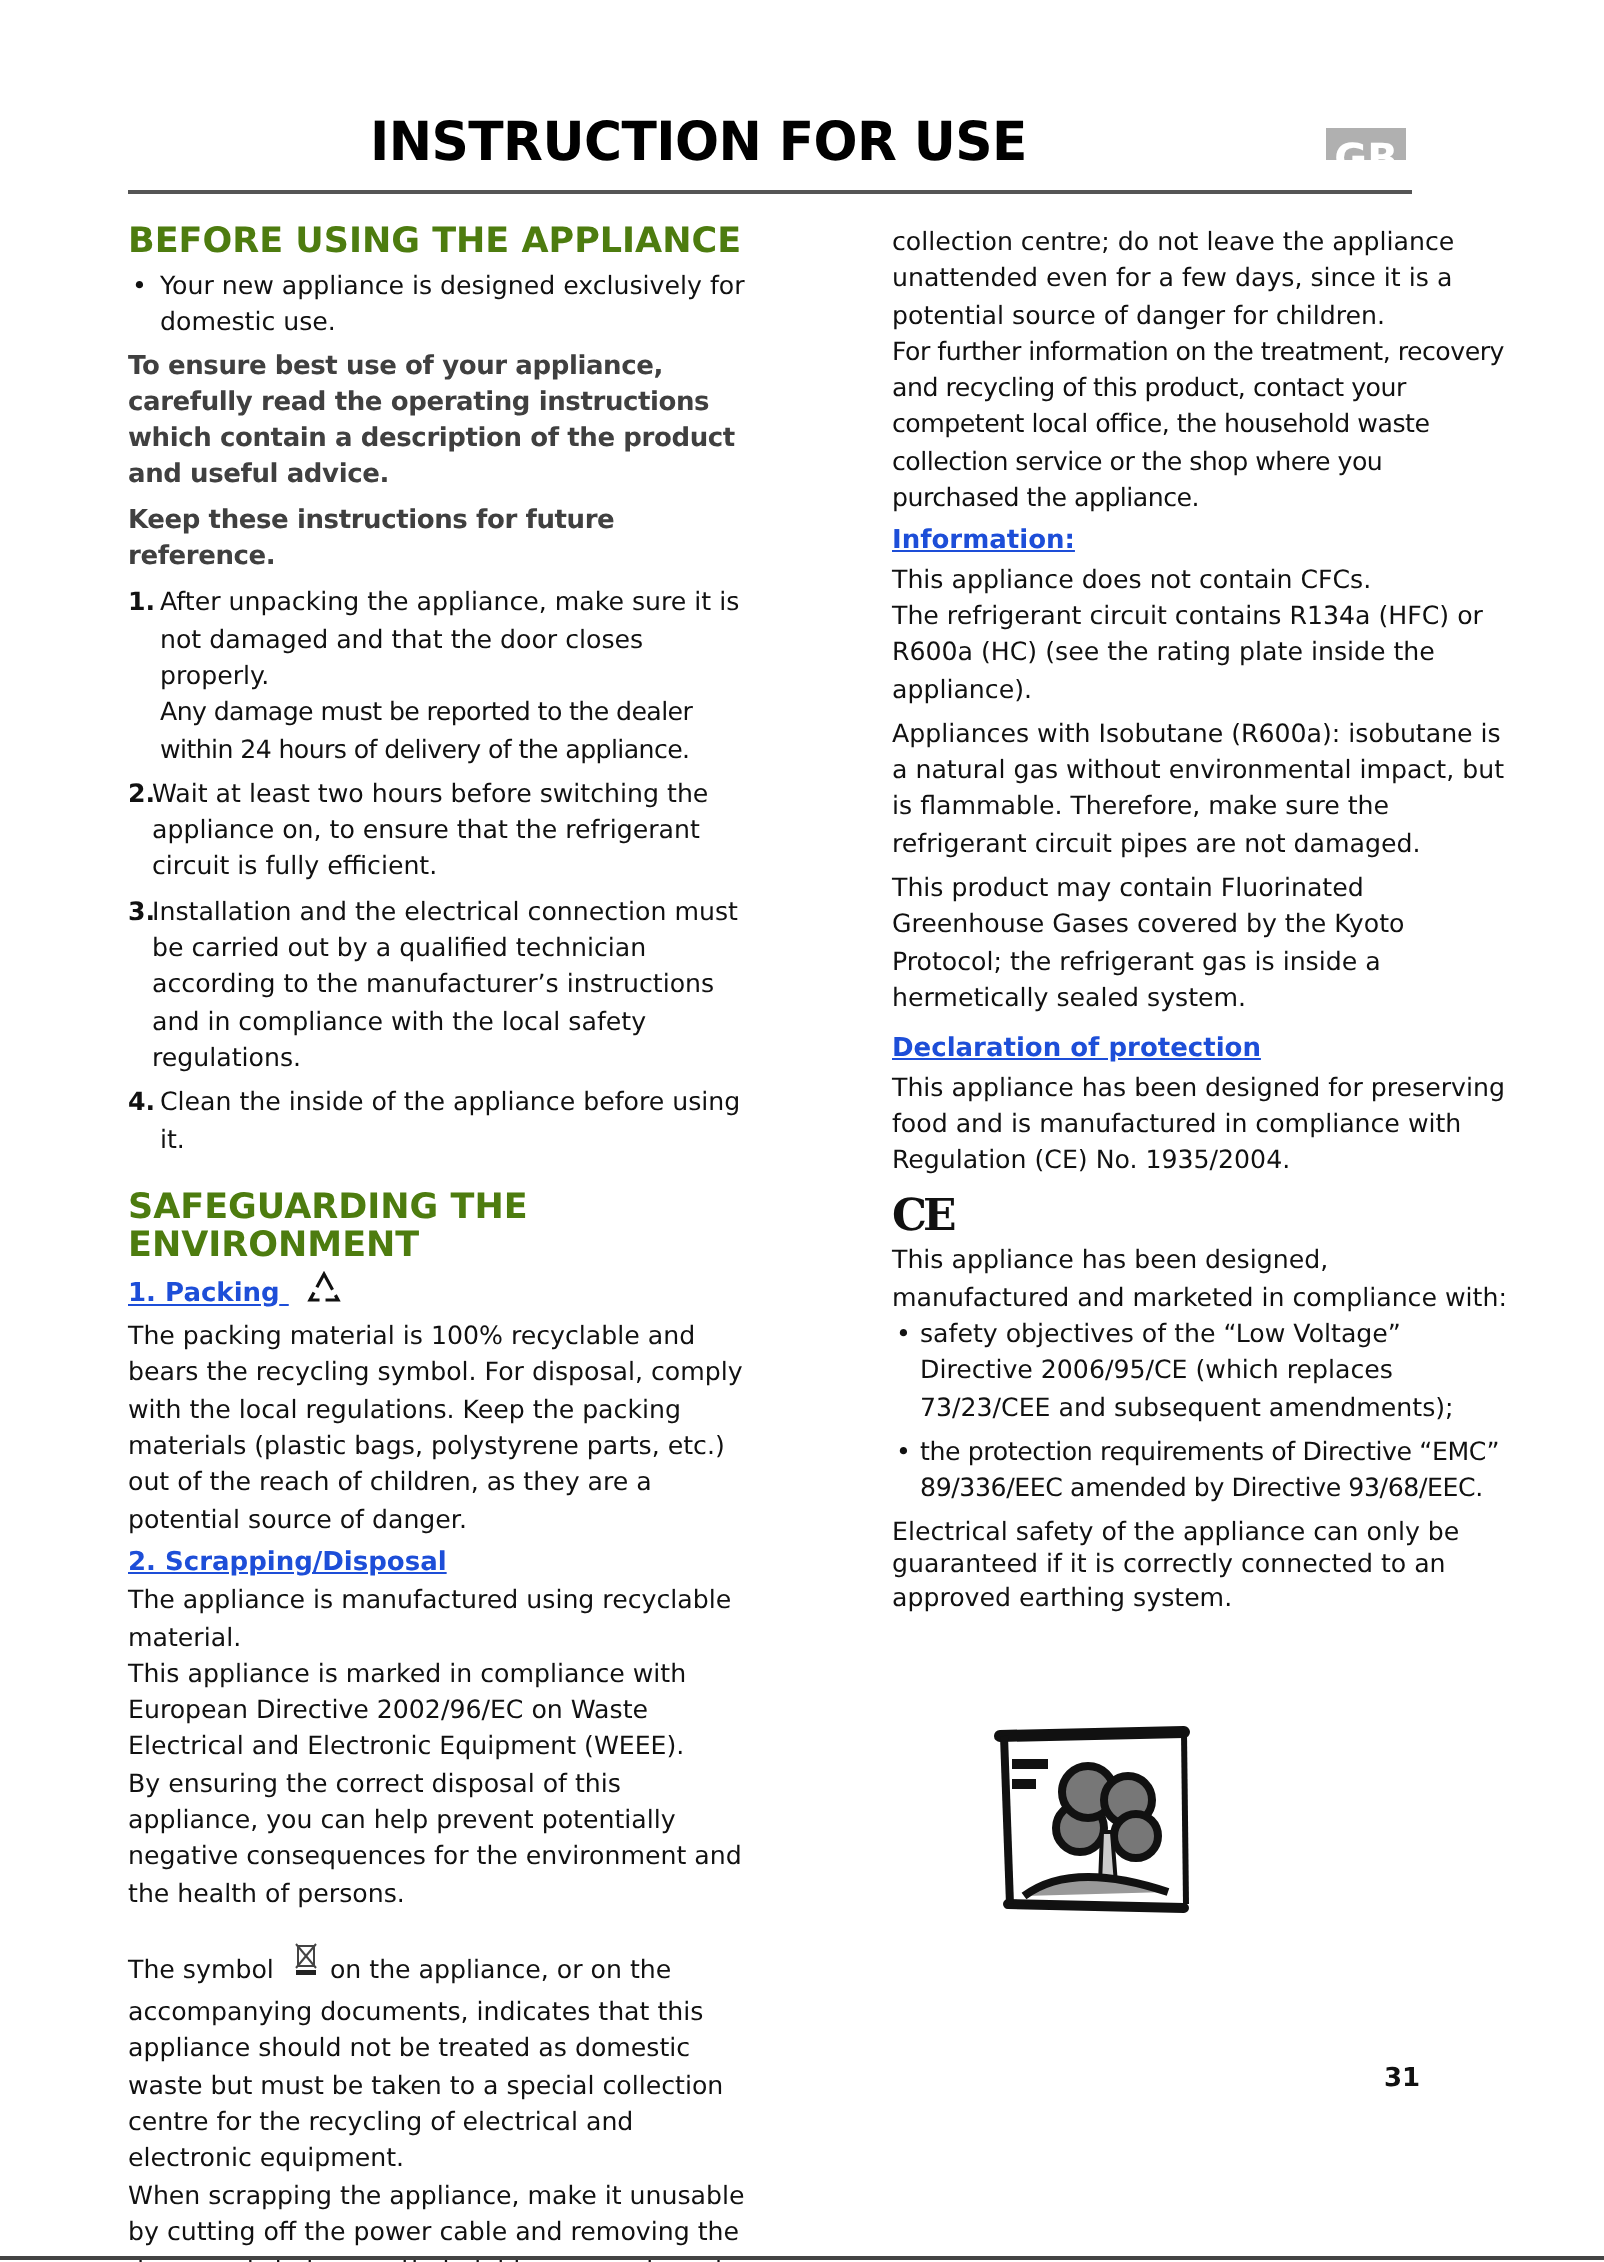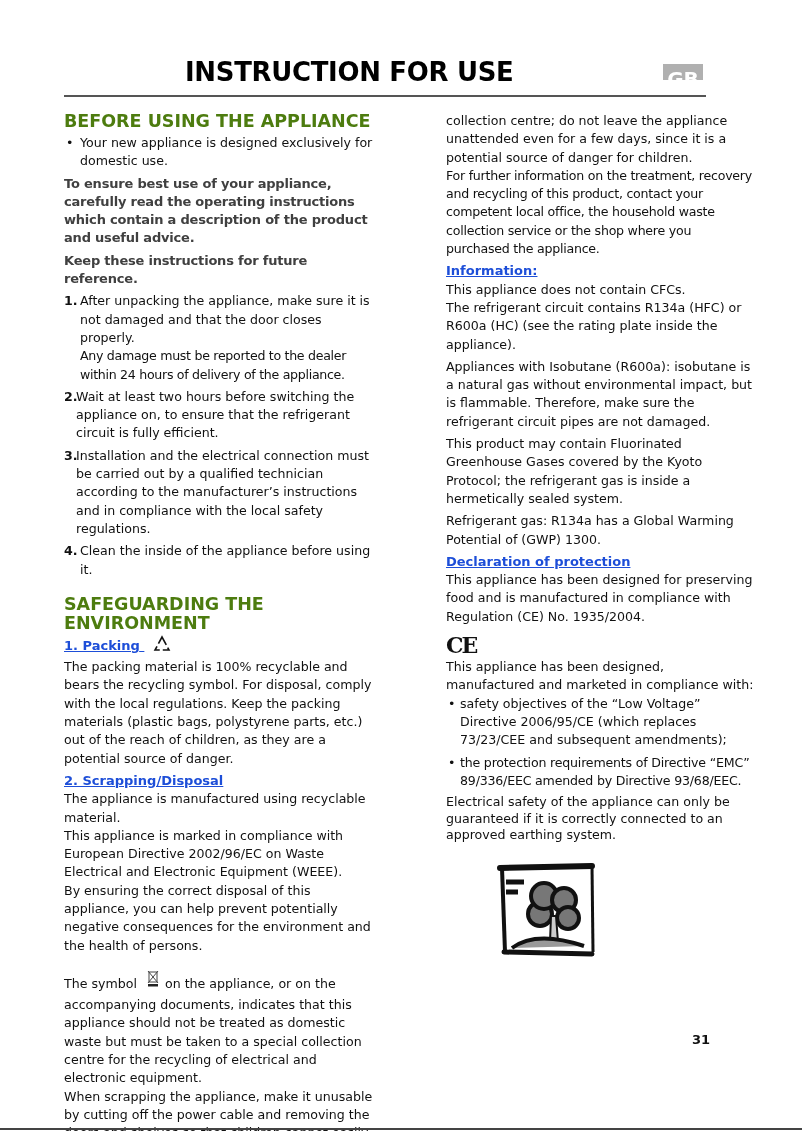--- a/index.html
+++ b/index.html
@@ -132,21 +132,20 @@
   <p style="letter-spacing:-0.25px">For further information on the treatment, recovery and recycling of this product, contact your competent local office, the household waste collection service or the shop where you purchased the appliance.</p>
   <div class="gap"></div>
   <div class="h2">Information:</div>
   <p>This appliance does not contain CFCs.</p>
   <p>The refrigerant circuit contains R134a (HFC) or R600a (HC) (see the rating plate inside the appliance).</p>
   <div class="gap"></div>
   <p>Appliances with Isobutane (R600a): isobutane is a natural gas without environmental impact, but is flammable. Therefore, make sure the refrigerant circuit pipes are not damaged.</p>
   <div class="gap"></div>
   <p>This product may contain Fluorinated Greenhouse Gases covered by the Kyoto Protocol; the refrigerant gas is inside a hermetically sealed system.</p>
   <div class="gap"></div>
-  <p>Refrigerant gas: R134a has a Global Warming Potential of (GWP) 1300.</p>
   <div class="gap"></div>
   <div class="h2">Declaration of protection</div>
   <p>This appliance has been designed for preserving food and is manufactured in compliance with Regulation (CE) No. 1935/2004.</p>
   <div style="height:8px"></div>
   <div class="ce-mark">CE</div>
   <p>This appliance has been designed, manufactured and marketed in compliance with:</p>
   <p class="bullet" style="padding-left:14px">safety objectives of the “Low Voltage” Directive 2006/95/CE (which replaces 73/23/CEE and subsequent amendments);</p>
   <div class="gap"></div>
   <p class="bullet" style="padding-left:14px;letter-spacing:-0.2px">the protection requirements of Directive “EMC” 89/336/EEC amended by Directive 93/68/EEC.</p>
   <div class="gap"></div>

